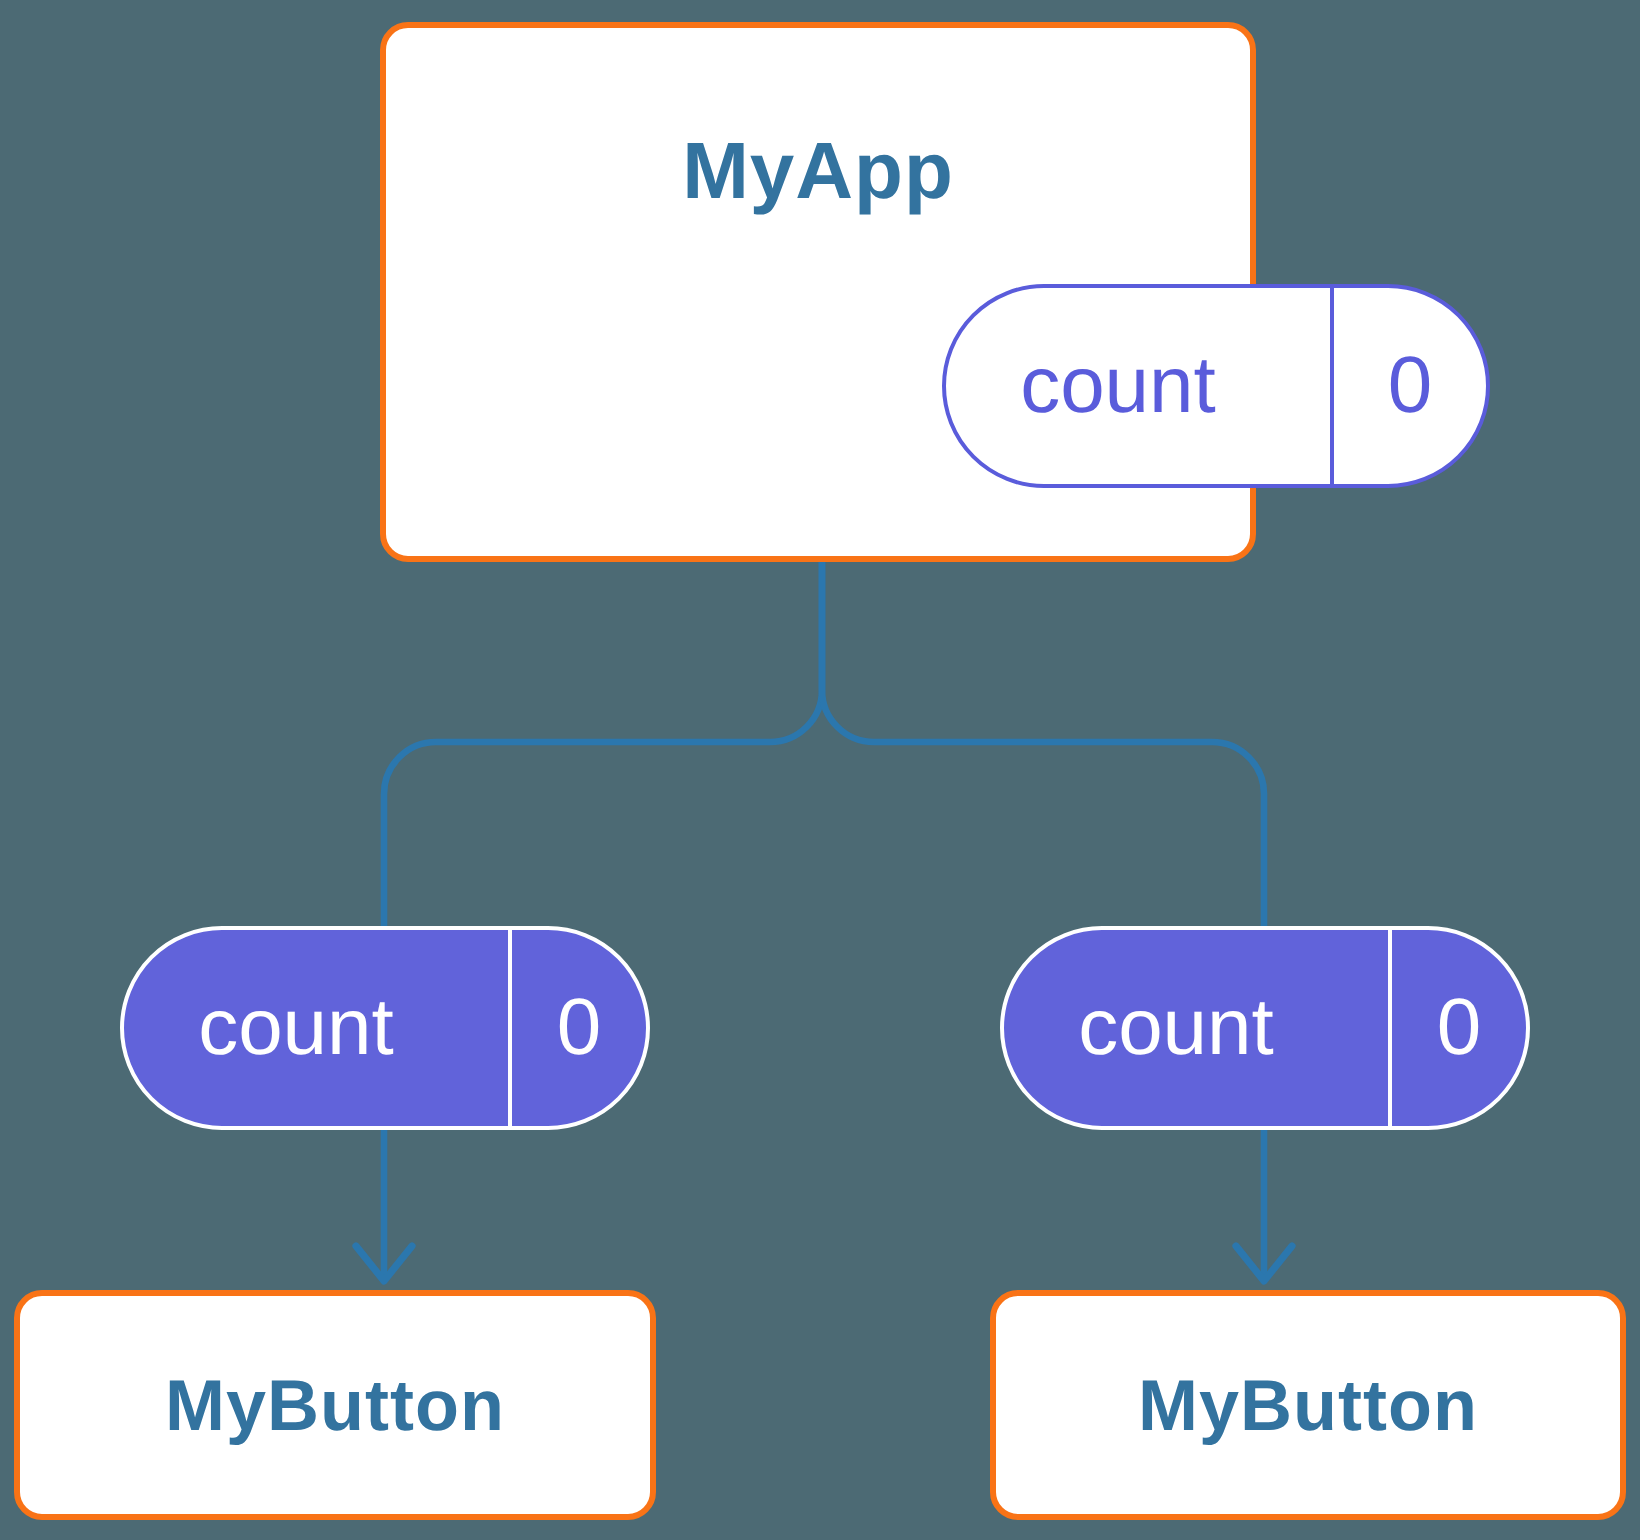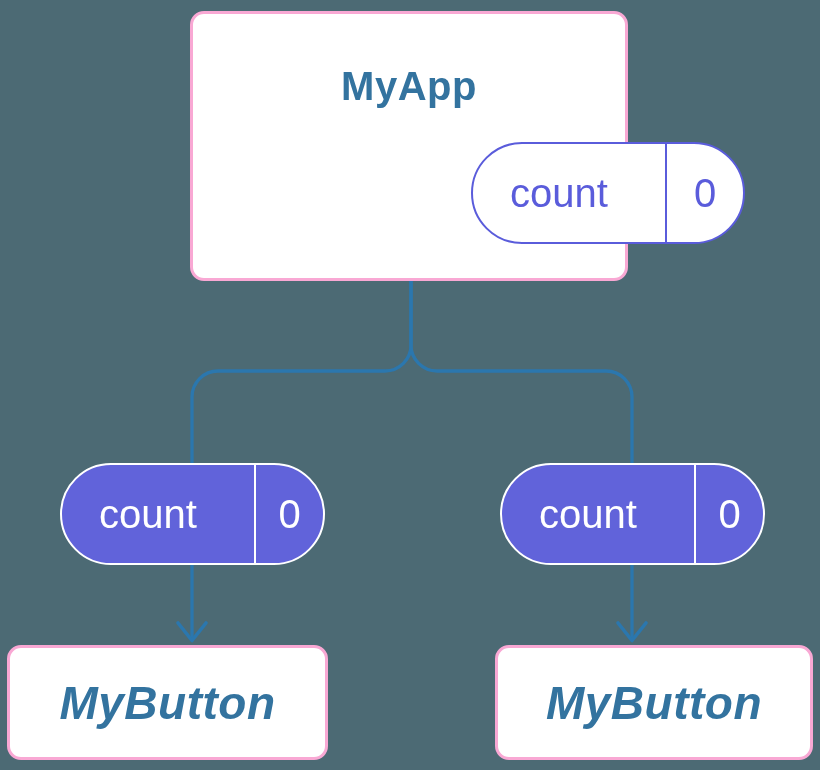--- a/index.html
+++ b/index.html
@@ -22,21 +22,21 @@
   .connector-svg {
     position: absolute;
     left: 0;
     top: 0;
     width: 820px;
     height: 770px;
   }
   .component-card {
     position: absolute;
     background: #FFFFFF;
-    border: 3px solid #f9a8d4;
+    border: 3px solid #f97316;
     border-radius: 14px;
     box-sizing: border-box;
   }
   .card-root {
     left: 190px;
     top: 11px;
     width: 438px;
     height: 270px;
   }
   .card-leaf {
@@ -60,25 +60,24 @@
     right: 0;
     top: 50px;
     text-align: center;
     font-size: 40px;
     line-height: 44px;
     font-weight: 600;
     color: #33739F;
     letter-spacing: 0.5px;
   }
   .leaf-title {
-    font-size: 46px;
+    font-size: 36px;
     font-weight: 600;
     color: #33739F;
     letter-spacing: 0.5px;
-    font-style: italic;
   }
   .state-pill {
     position: absolute;
     box-sizing: border-box;
     display: flex;
     align-items: stretch;
     border-radius: 51px;
     font-size: 40px;
     gap: 20px;
   }

